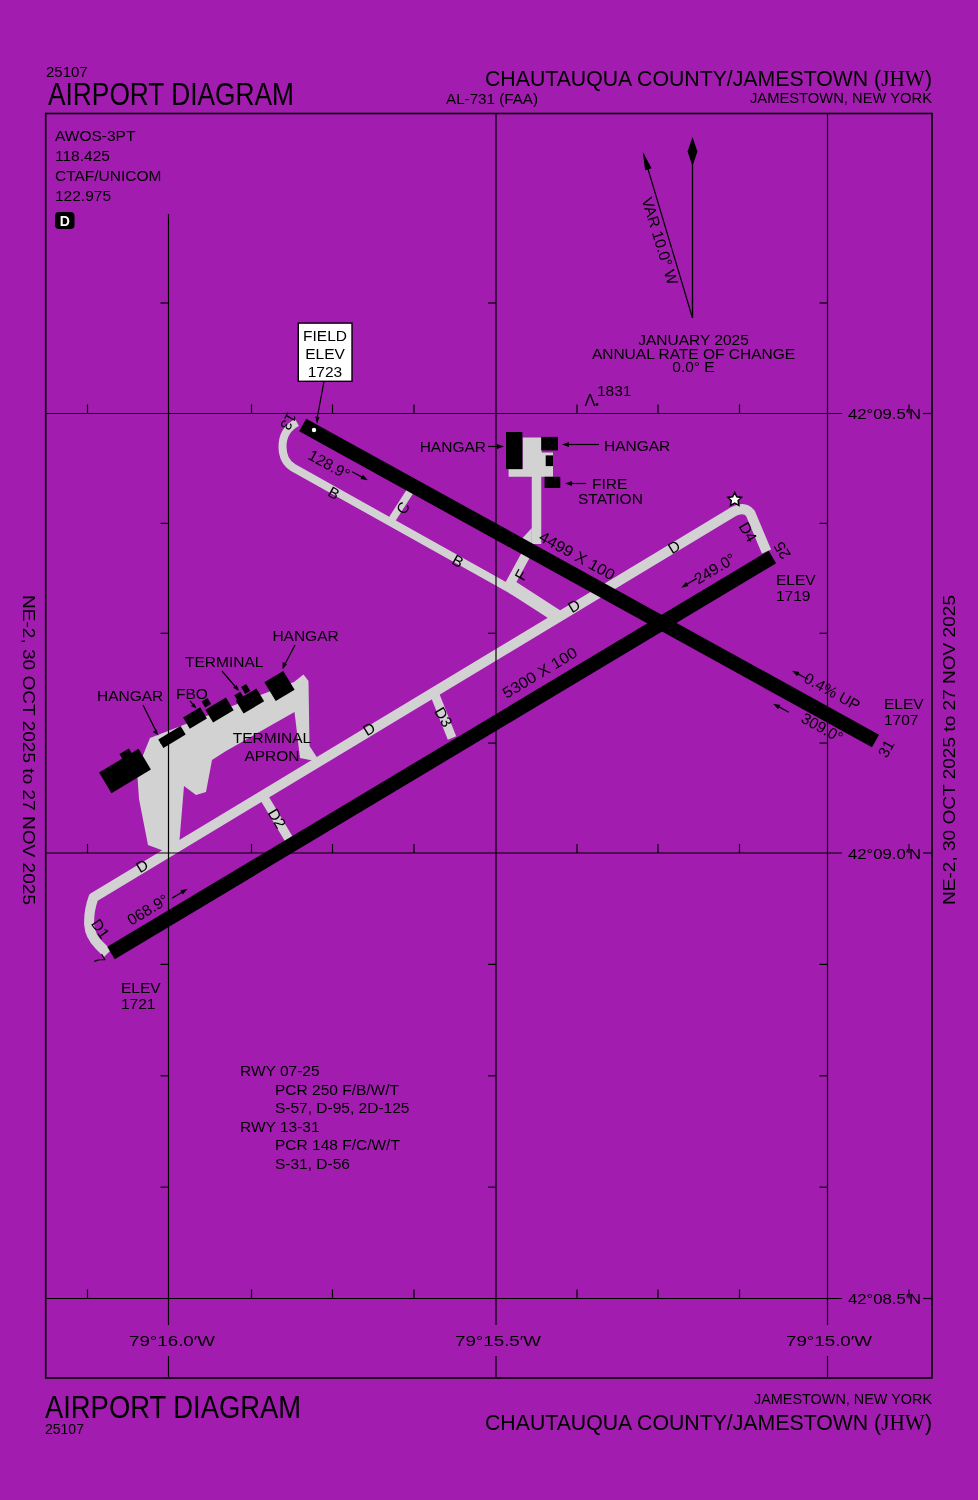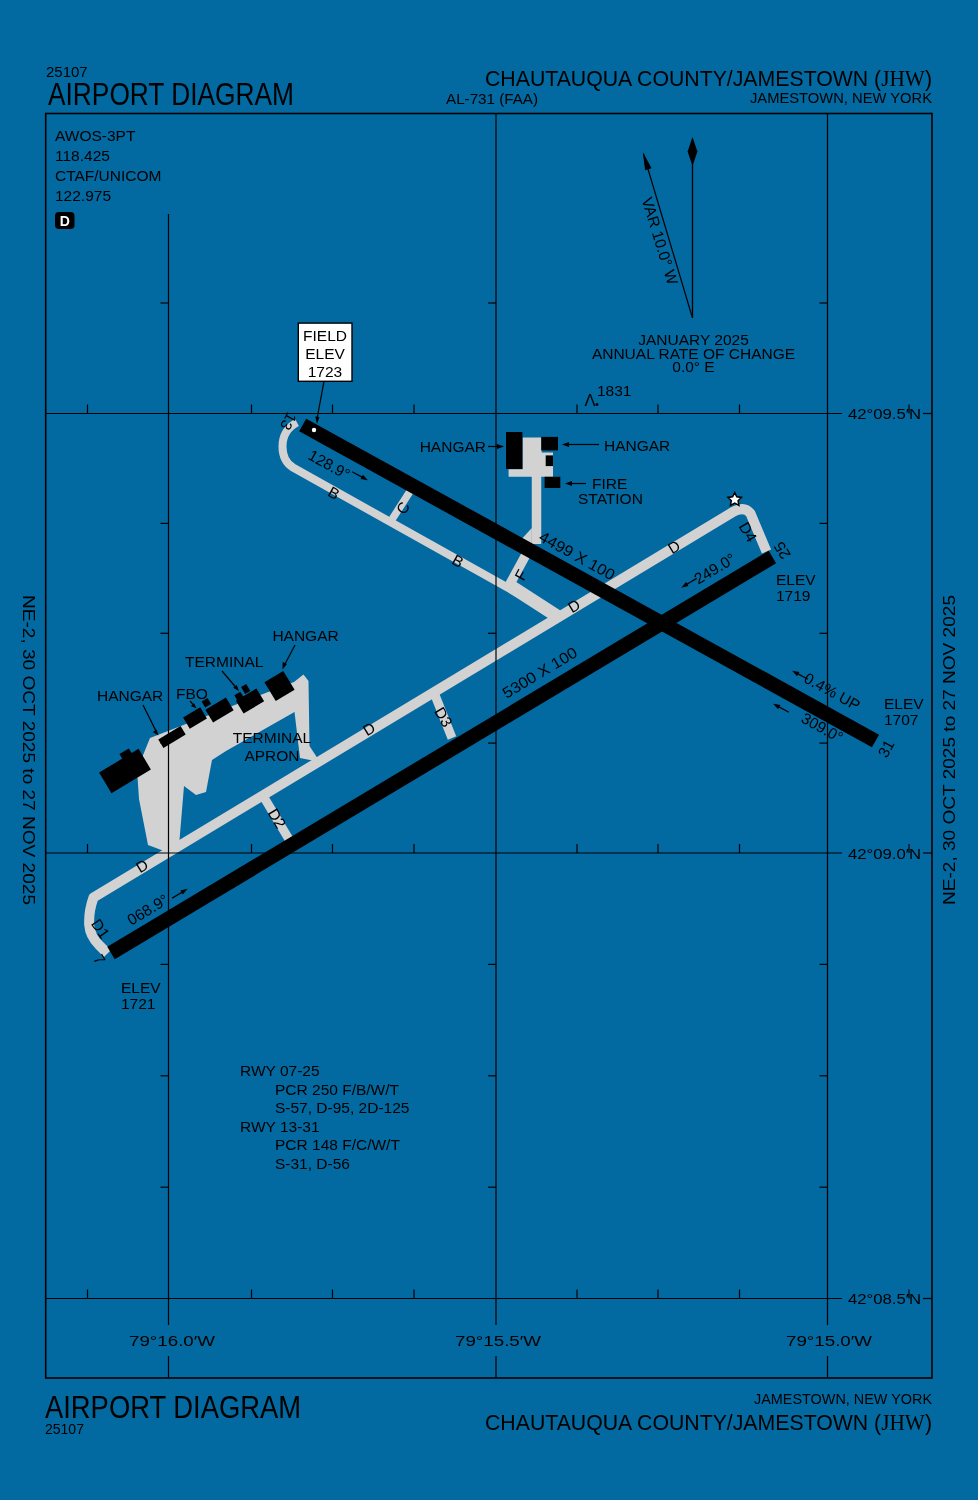--- a/index.html
+++ b/index.html
@@ -1,16 +1,16 @@
 <!DOCTYPE html>
 <html><head>
 <meta charset="utf-8">
 <style>
   html,body{margin:0;padding:0;background:#fff;}
-  #page{position:relative;width:978px;height:1500px;background:#0369a1;overflow:hidden;}
+  #page{position:relative;width:978px;height:1500px;background:#a21caf;overflow:hidden;}
   svg text{font-family:"Liberation Sans",sans-serif;fill:#000;}
 </style>
 </head>
 <body>
 <div id="page">
 <svg width="978" height="1500" viewBox="0 0 978 1500" xmlns="http://www.w3.org/2000/svg">
 
 <text x="46" y="77" font-size="15">25107</text>
 
 <text x="48" y="105" font-size="31" textLength="246" lengthAdjust="spacingAndGlyphs">AIRPORT DIAGRAM</text>

